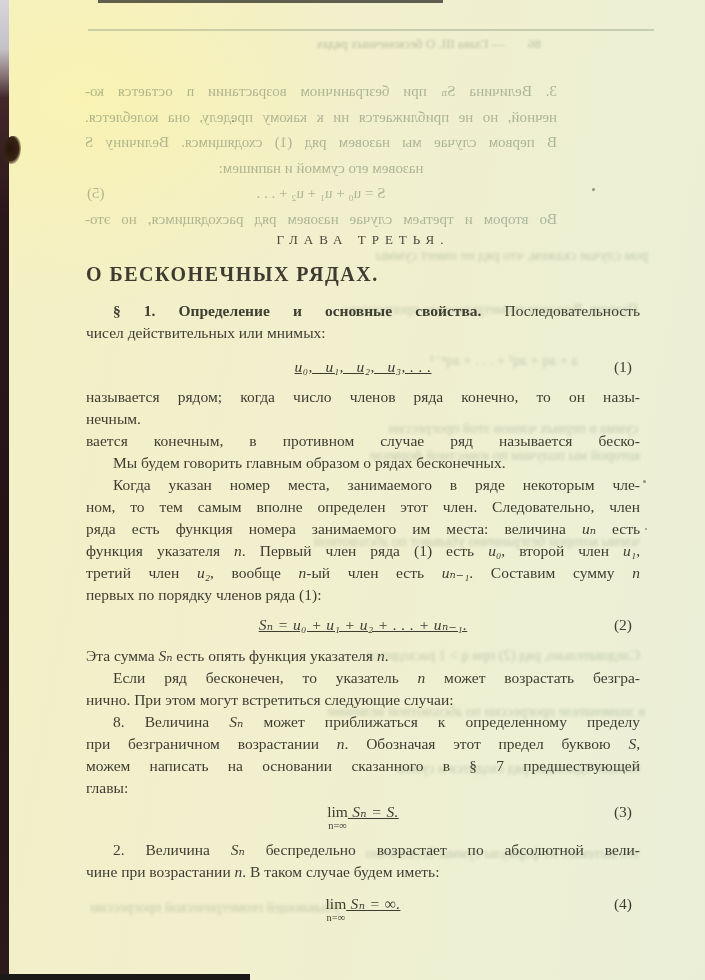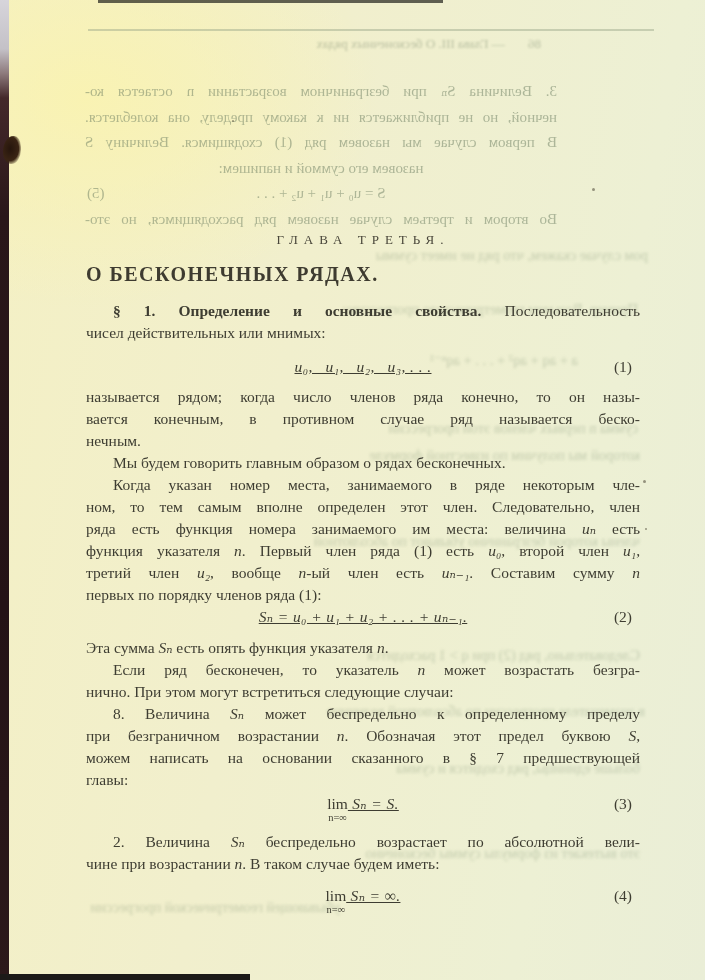--- a/index.html
+++ b/index.html
@@ -46,21 +46,21 @@
   .e{text-align:left;}
   .ind{text-indent:27px;}
   .bold{font-weight:bold;}
   .mi{font-style:italic;}
 
   
   .frow{position:relative;text-align:center;height:22px;}
   .feq{font-style:italic;white-space:pre;letter-spacing:.4px;text-decoration:underline;}
   .eqno{position:absolute;right:8px;top:0;font-style:normal;}
   .eq1{margin:12px 0 8px;}
-  .eq2{margin:0 0 9px;}
+  .eq2{margin:8px 0 9px;}
   .eqlim{position:relative;text-align:center;height:32px;}
   .eq3{margin:2px 0 6px;}
   .eq4{margin:10px 0 0;}
   .limstack{position:relative;display:inline-block;font-style:normal;}
   .limsub{position:absolute;left:1px;top:13.5px;font-size:10.5px;white-space:nowrap;letter-spacing:0;}
 </style>
 </head>
 <body>
 
 <div class="page">
@@ -92,34 +92,34 @@
     </div>
 
   <h2 class="chapter">ГЛАВА ТРЕТЬЯ.</h2>
   <h1 class="section">О БЕСКОНЕЧНЫХ РЯДАХ.</h1>
 
   <div class="col">
       <div class="line j ind"><span class="bold">§ 1. Определение и основные свойства. </span><span>Последовательность</span></div>
       <div class="line e"><span>чисел действительных или мнимых:</span></div>
       <div class="frow eq1"><span class="feq">u₀,   u₁,   u₂,   u₃, . . .</span><span class="eqno">(1)</span></div>
       <div class="line j"><span>называется рядом; когда число членов ряда конечно, то он назы-</span></div>
+      <div class="line e"><span>нечным.</span></div>
       <div class="line j"><span>вается конечным, в противном случае ряд называется беско-</span></div>
-      <div class="line e"><span>нечным.</span></div>
       <div class="line e ind"><span>Мы будем говорить главным образом о рядах бесконечных.</span></div>
       <div class="line j ind"><span>Когда указан номер места, занимаемого в ряде некоторым чле-</span></div>
       <div class="line j"><span>ном, то тем самым вполне определен этот член. Следовательно, член</span></div>
       <div class="line j"><span>ряда есть функция номера занимаемого им места: величина </span><span class="mi">uₙ</span><span> есть</span></div>
       <div class="line j"><span>функция указателя </span><span class="mi">n</span><span>. Первый член ряда (1) есть </span><span class="mi">u₀</span><span>, второй член </span><span class="mi">u₁</span><span>,</span></div>
       <div class="line j"><span>третий член </span><span class="mi">u₂</span><span>, вообще </span><span class="mi">n</span><span>-ый член есть </span><span class="mi">uₙ₋₁</span><span>. Составим сумму </span><span class="mi">n</span></div>
       <div class="line e"><span>первых по порядку членов ряда (1):</span></div>
       <div class="frow eq2"><span class="feq">Sₙ = u₀ + u₁ + u₂ + . . . + uₙ₋₁.</span><span class="eqno">(2)</span></div>
       <div class="line e"><span>Эта сумма </span><span class="mi">Sₙ</span><span> есть опять функция указателя </span><span class="mi">n</span><span>.</span></div>
       <div class="line j ind"><span>Если ряд бесконечен, то указатель </span><span class="mi">n</span><span> может возрастать безгра-</span></div>
       <div class="line e"><span>нично. При этом могут встретиться следующие случаи:</span></div>
-      <div class="line j ind"><span>8. Величина </span><span class="mi">Sₙ</span><span> может беспредельно к определенному пределу</span></div>
+      <div class="line j ind"><span>8. Величина </span><span class="mi">Sₙ</span><span> может приближаться к определенному пределу</span></div>
       <div class="line j"><span>при безграничном возрастании </span><span class="mi">n</span><span>. Обозначая этот предел буквою </span><span class="mi">S</span><span>,</span></div>
       <div class="line j"><span>можем написать на основании сказанного в § 7 предшествующей</span></div>
       <div class="line e"><span>главы:</span></div>
       <div class="eqlim eq3"><span class="limstack"><span>lim</span><span class="limsub">n=∞</span></span><span class="feq"> Sₙ = S.</span><span class="eqno">(3)</span></div>
       <div class="line j ind"><span>2. Величина </span><span class="mi">Sₙ</span><span> беспредельно возрастает по абсолютной вели-</span></div>
       <div class="line e"><span>чине при возрастании </span><span class="mi">n</span><span>. В таком случае будем иметь:</span></div>
       <div class="eqlim eq4"><span class="limstack"><span>lim</span><span class="limsub">n=∞</span></span><span class="feq"> Sₙ = ∞.</span><span class="eqno">(4)</span></div>
     </div>
 
   <div class="edge-left"></div>

